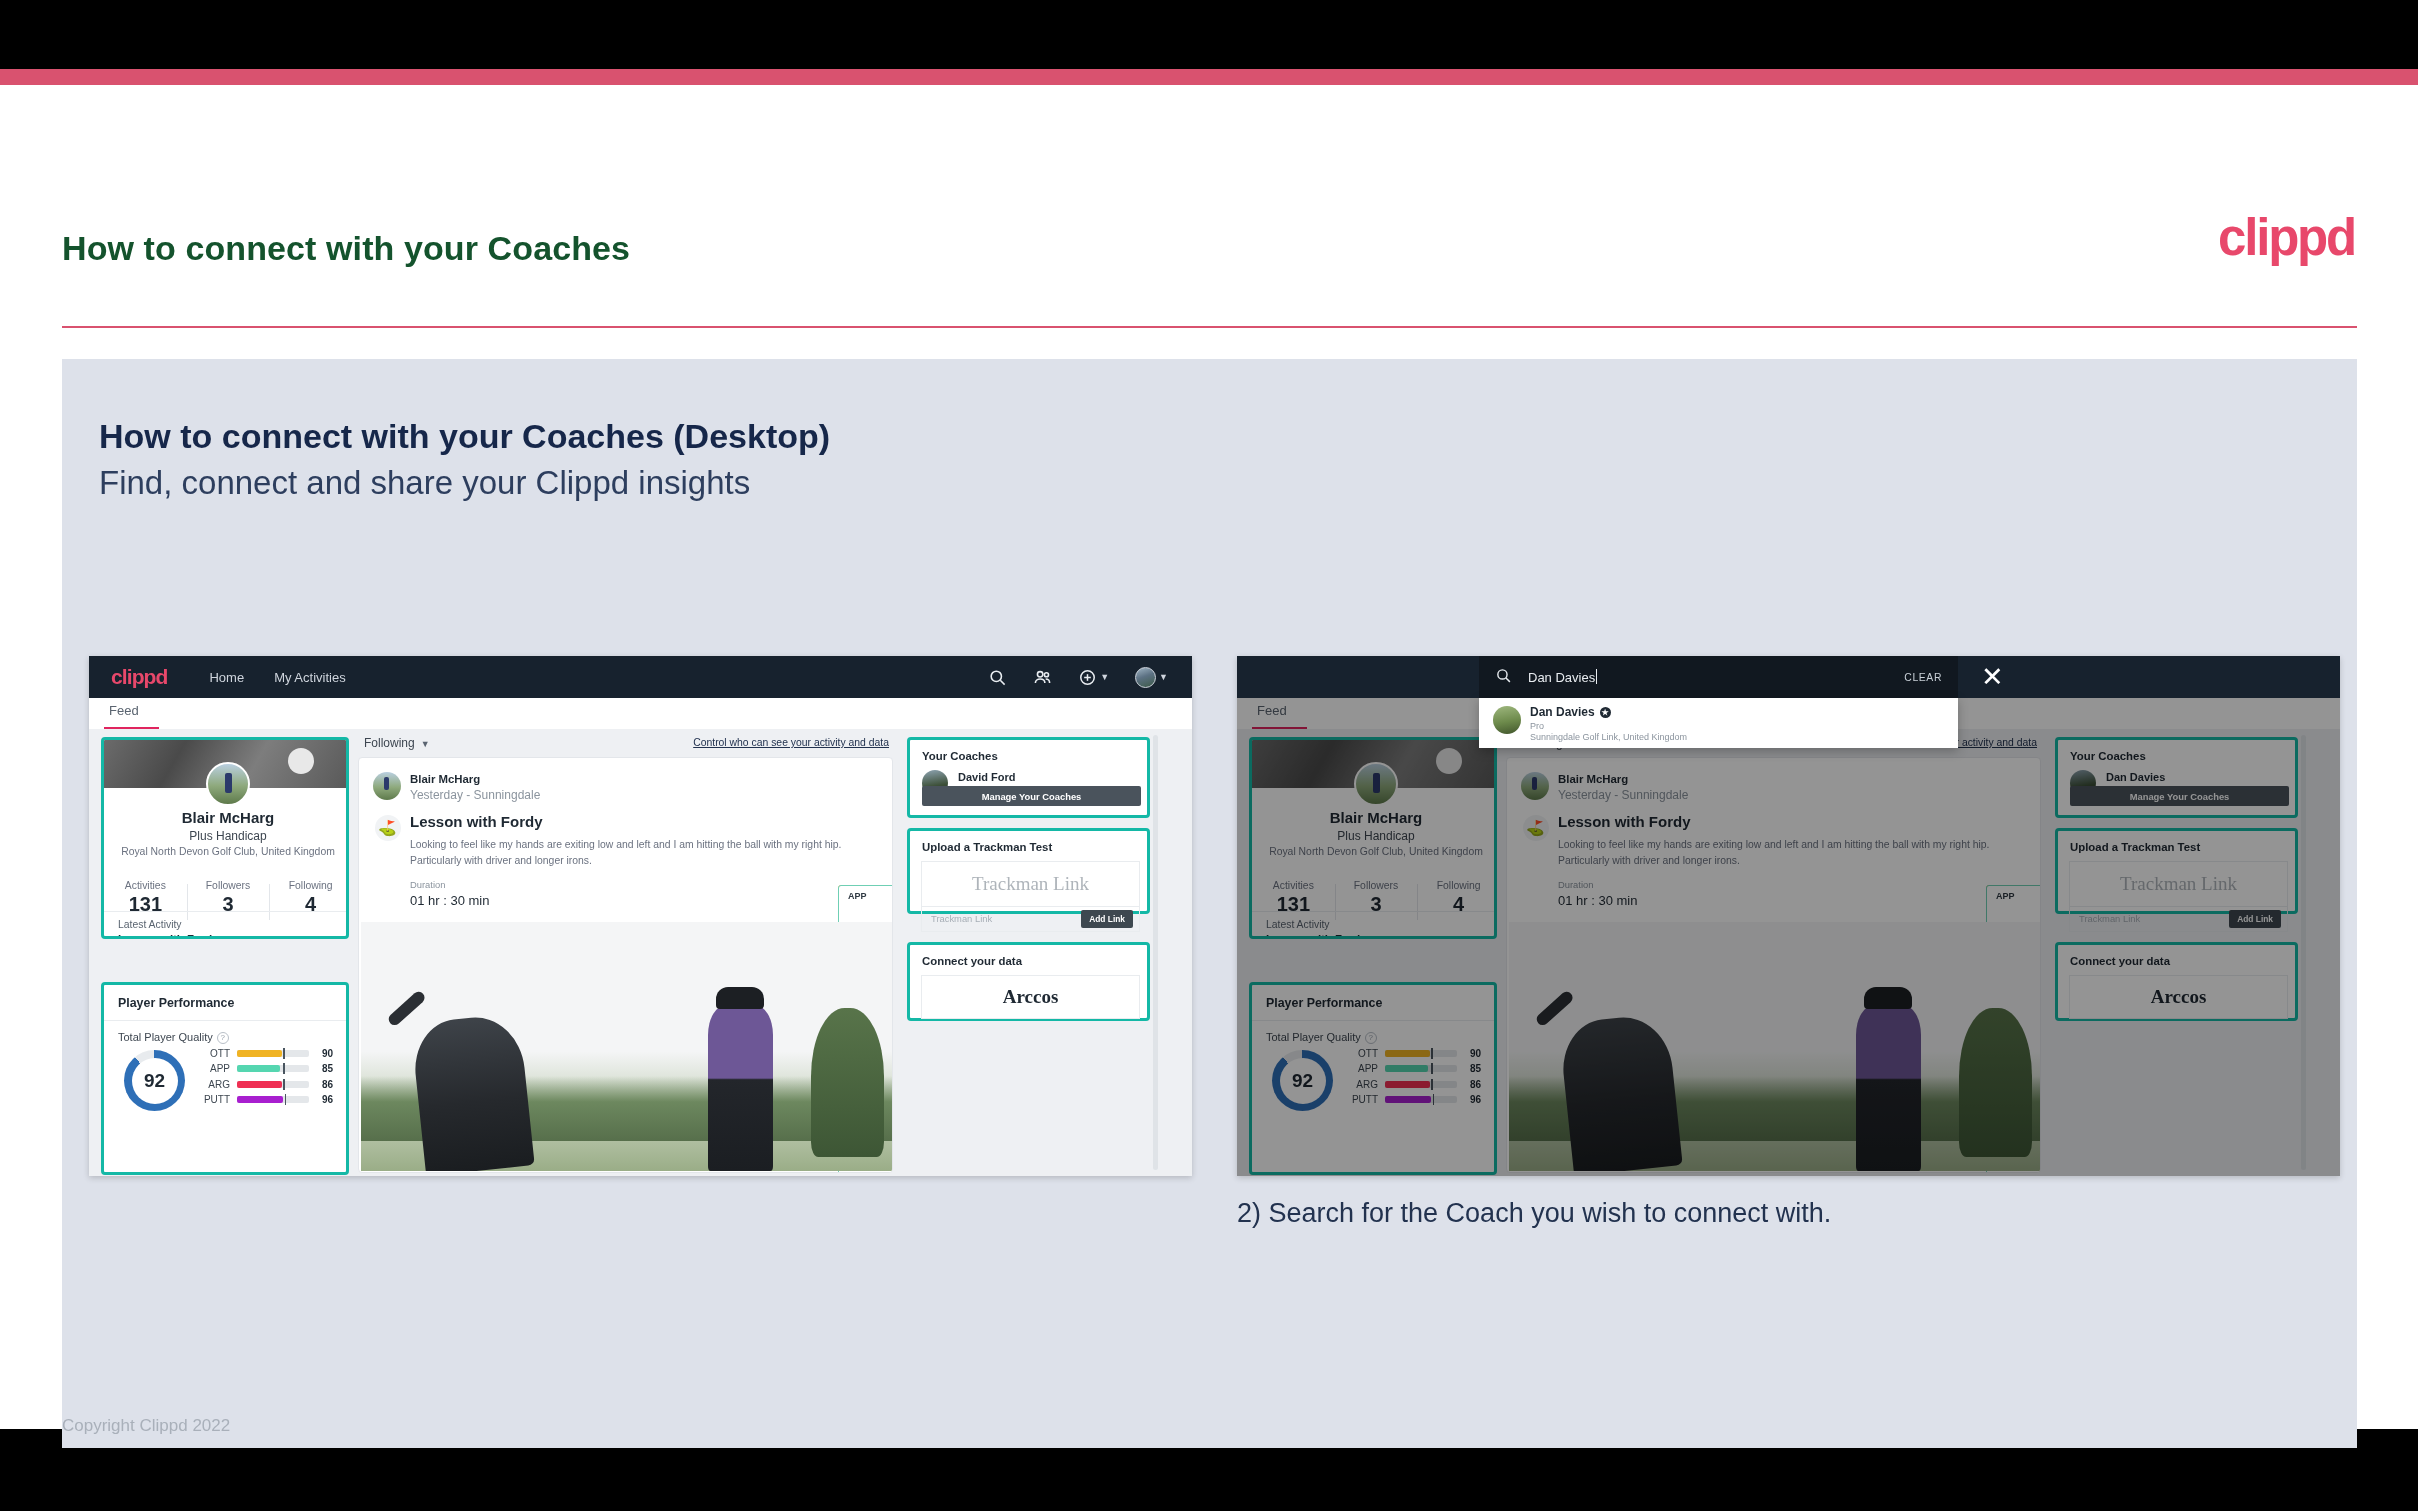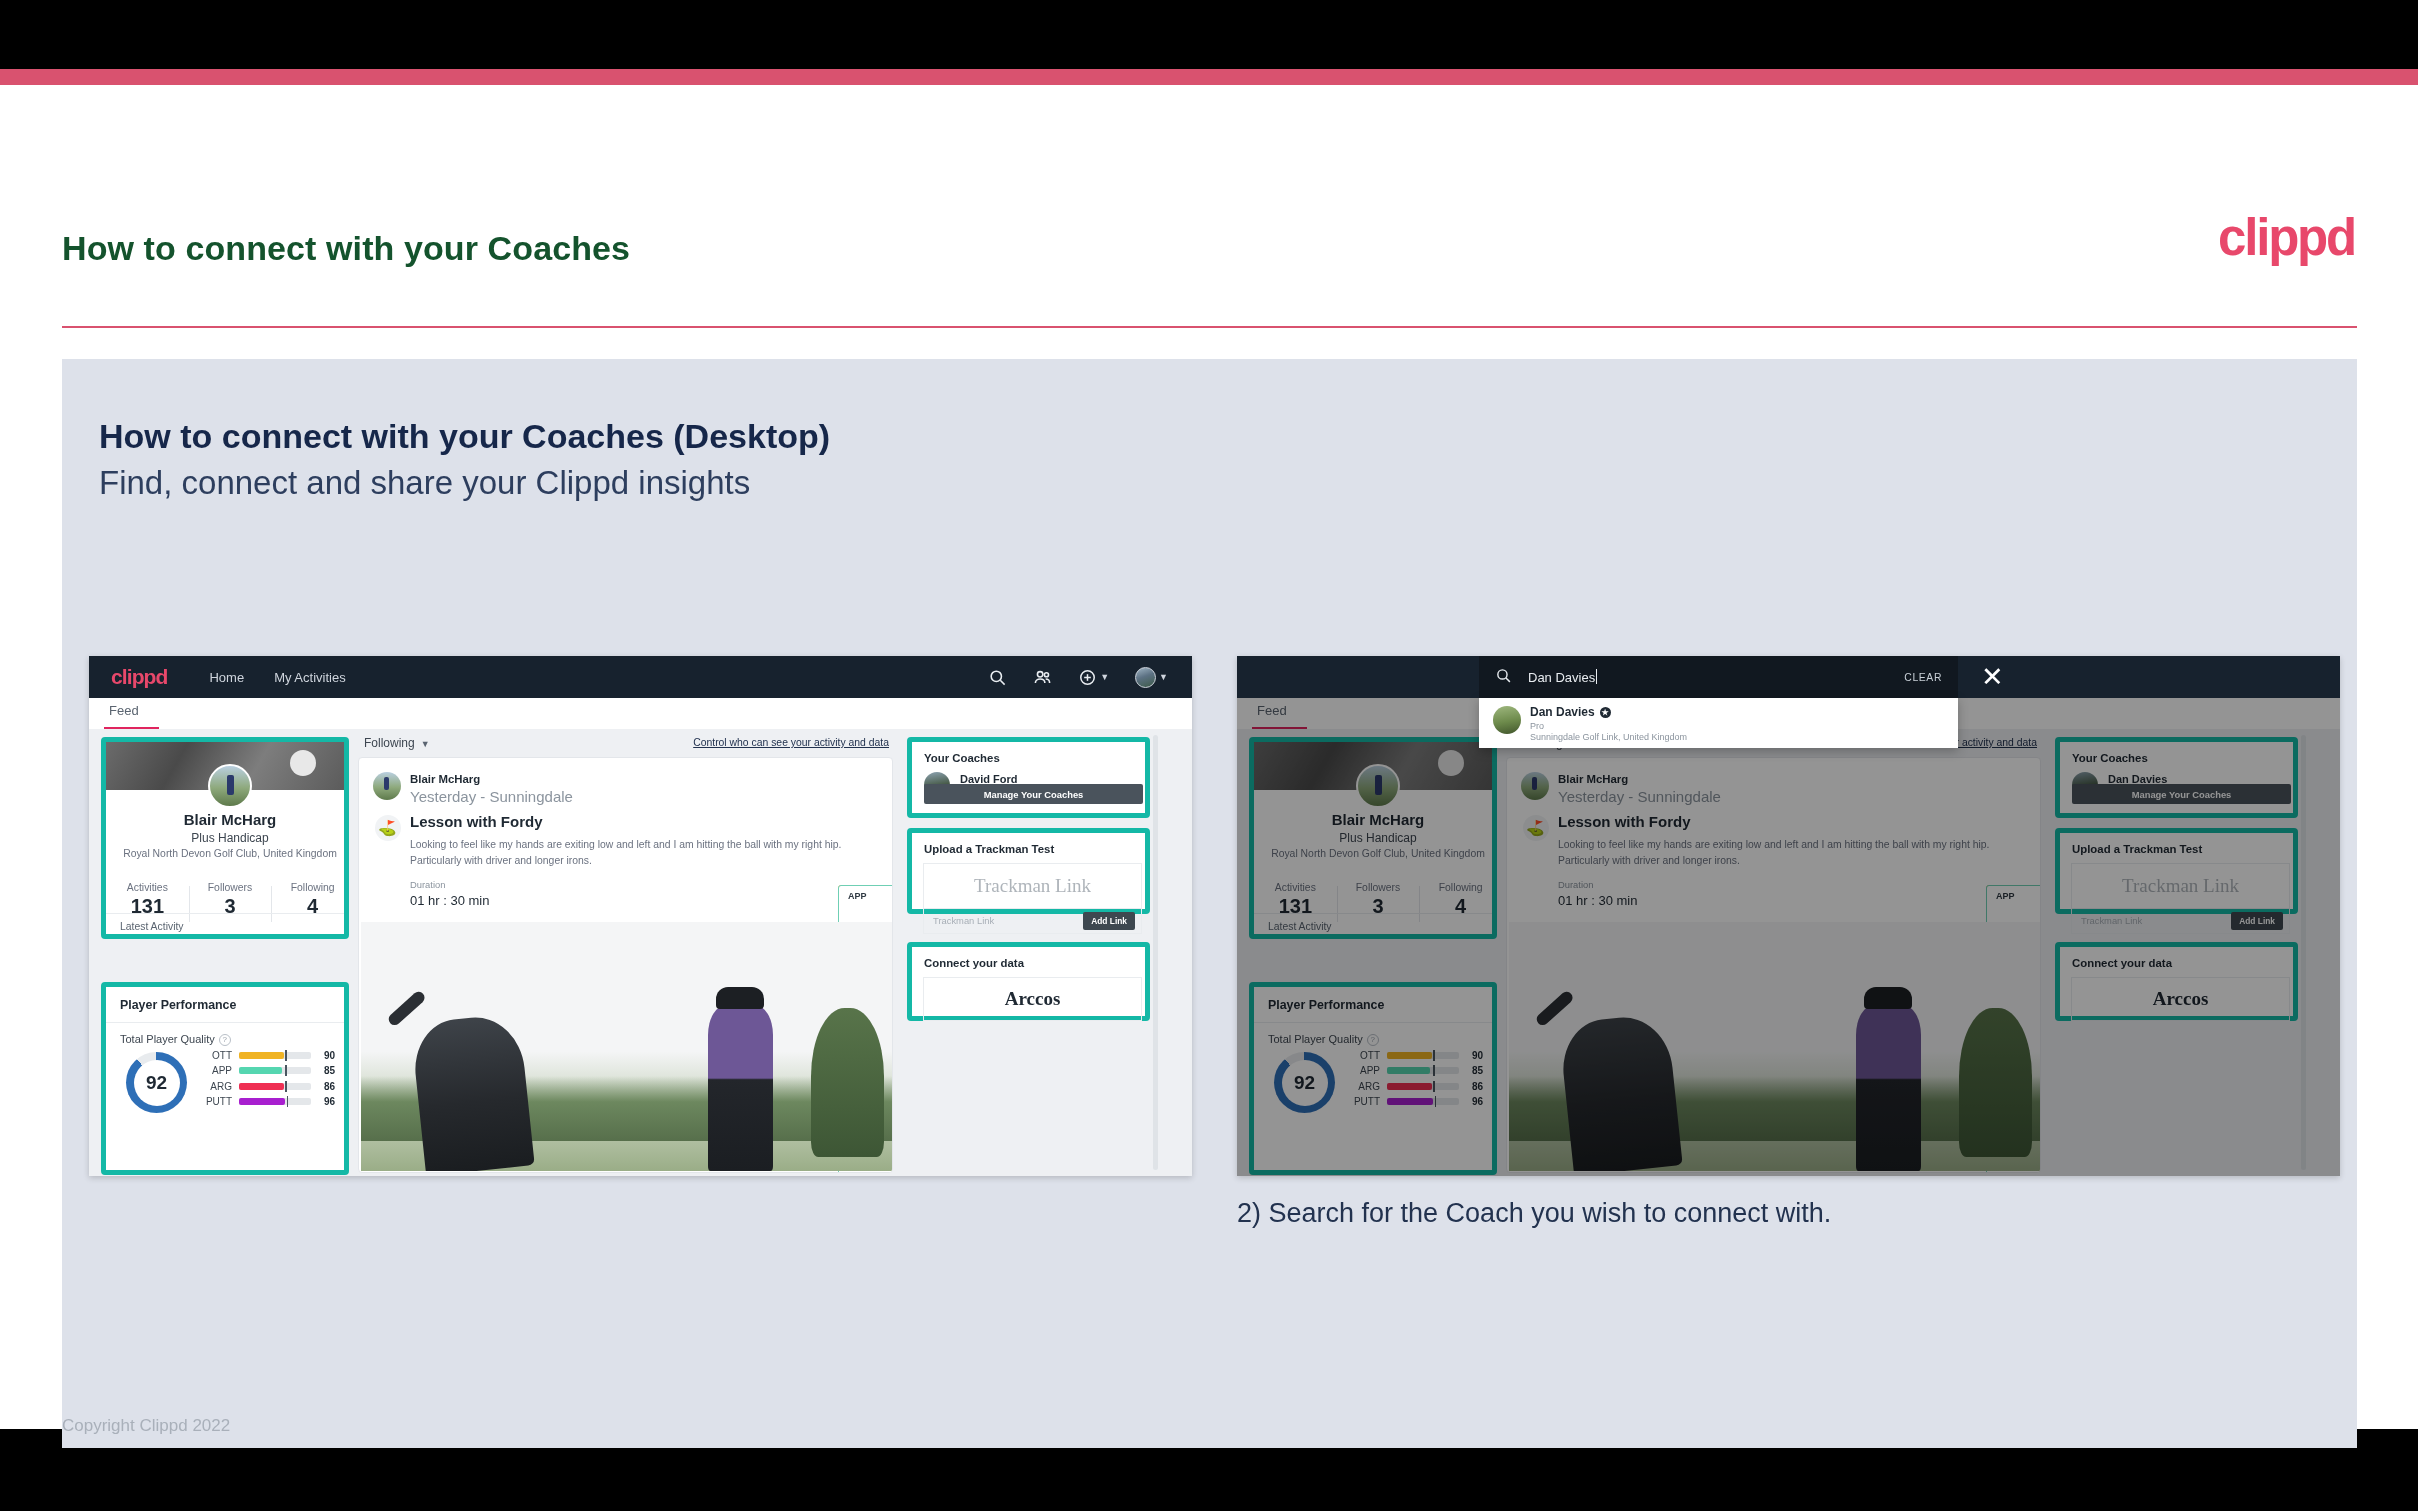--- a/index.html
+++ b/index.html
@@ -87,21 +87,21 @@
     border-bottom:1px solid #e2e5e9;
   }
   .tab {
     position:absolute; left:20px; top:5px; font-size:13px; color:#5a6470;
   }
   .tab-underline { position:absolute; left:15px; top:29px; width:55px; height:3px; background:#e0245e; }
 
   .content { position:absolute; left:0; top:73px; width:1103px; height:447px; background:#eef0f3; }
 
   
-  .card { position:absolute; background:#fff; border:5px solid #14b8a6; border-radius:4px; }
+  .card { position:absolute; background:#fff; border:3px solid #14b8a6; border-radius:4px; }
 
   
   .c-profile { left:12px; top:8px; width:248px; height:202px; overflow:hidden; }
   .cover {
     position:absolute; left:0; top:0; width:248px; height:48px;
     background:linear-gradient(120deg,#6b6b6b 0%,#4a4a4a 30%,#7d7d7d 60%,#585858 100%);
   }
   .cover:after{
     content:""; position:absolute; right:38px; top:8px; width:26px;height:26px;border-radius:50%;
     background:#e8e8e8;
@@ -159,21 +159,21 @@
   .control-link {
     position:absolute; right:4px; top:4px; font-size:10.4px; color:#22324f;
     text-decoration:underline;
   }
   .c-post { position:absolute; left:0; top:28px; width:535px; height:416px; overflow:hidden;
             background:#fff; border:1px solid #e3e6ea; border-radius:4px; }
   .post-av { position:absolute; left:14px; top:14px; width:28px;height:28px;border-radius:50%;
              background:linear-gradient(180deg,#b9cfe0 0%,#8ea97c 55%,#5e7a4b 100%); }
   .post-av:after{ content:""; position:absolute; left:11px; top:5px; width:5px;height:13px;background:#2b3a6b;border-radius:2px; }
   .post-name { position:absolute; left:51px; top:15px; font-size:11.4px; font-weight:700; color:#1f2933; }
-  .post-meta { position:absolute; left:51px; top:30px; font-size:15px; color:#8b949e; }
+  .post-meta { position:absolute; left:51px; top:30px; font-size:12px; color:#8b949e; }
   .post-icon {
     position:absolute; left:16px; top:57px; width:26px;height:26px;border-radius:50%;
     background:#f1f3f5; color:#b6bcc3; font-size:15px; text-align:center; line-height:26px;
   }
   .post-title { position:absolute; left:51px; top:55px; font-size:15px; font-weight:700; color:#1f2933; }
   .post-body { position:absolute; left:51px; top:79px; width:455px; font-size:10.4px; color:#6b7280; line-height:1.55; }
   .dur-k { position:absolute; left:51px; top:121px; font-size:9.4px; color:#8b949e; }
   .dur-v { position:absolute; left:51px; top:135px; font-size:13px; color:#1f2933; }
   .chips { position:absolute; right:16px; top:127px; display:flex; gap:9px; }
   .chip { font-size:9px; font-weight:700; padding:5px 9px; border-radius:3px; background:#fff; }

